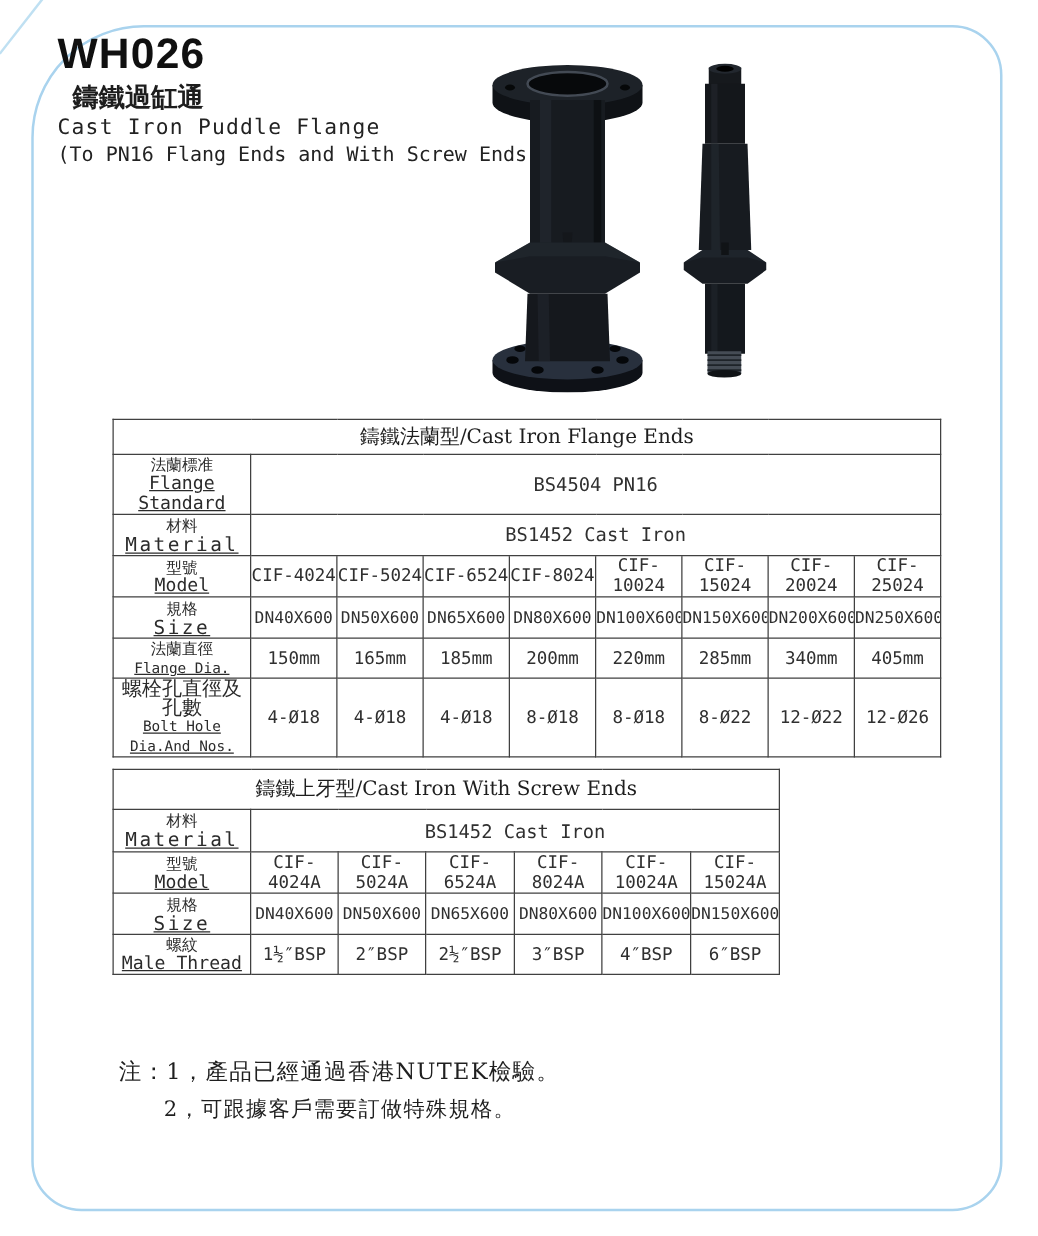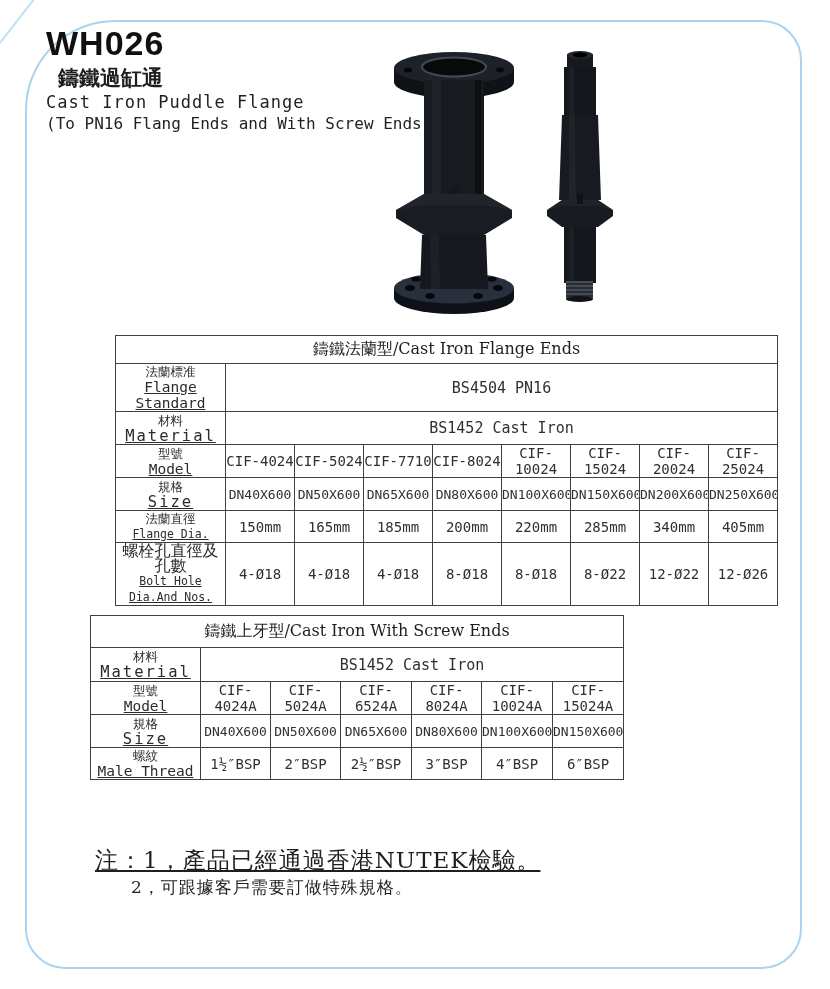--- a/index.html
+++ b/index.html
@@ -23,34 +23,34 @@
     font-size:21px;font-weight:600;color:#1d1d1d;margin-left:12px;}
   .hdr-en{position:absolute;left:46px;top:92px;font-size:17px;letter-spacing:1px;color:#222;}
   .hdr-sub{position:absolute;left:46px;top:114px;font-size:16px;color:#222;}
   
   .photo-left{position:absolute;left:390px;top:48px;}
   .photo-right{position:absolute;left:545px;top:50px;}
   
   table.spec{border-collapse:collapse;table-layout:fixed;position:absolute;background:#fff;}
   table.spec td{border:1px solid #404040;text-align:center;vertical-align:middle;
     padding:0;overflow:hidden;}
-  #t1{left:90px;top:335px;width:662px;margin-left:25px;}
+  #t1{left:90px;top:335px;width:662px;}
   #t2{left:90px;top:615px;width:533px;}
   .title-cell{font-size:16px;color:#1e1e1e;font-family:"DejaVu Serif","Liberation Serif",serif;}
   .lbl .cn{font-size:12.5px;line-height:15px;font-family:"DejaVu Serif","Liberation Serif",serif;color:#2b2b2b;}
   .lbl .en{font-size:14px;line-height:16px;color:#2b2b2b;text-decoration:underline;}
   .lbl .en.lg{font-size:15.5px;letter-spacing:2px;}
   .lbl .en.md{font-size:14.5px;}
   .lbl .en.sm{font-size:11.5px;letter-spacing:0;}
   td.val{font-size:14px;color:#303030;}
   td.val.sz{font-size:13px;}
   td.val.big{font-size:15px;}
   
-  .note1{position:absolute;left:95px;top:845px;font-size:23px;color:#1f1f1f;
-    font-family:"DejaVu Serif","Liberation Serif",serif;letter-spacing:1px;text-decoration:underline;}
+  .note1{position:absolute;left:95px;top:845px;font-size:18px;color:#1f1f1f;
+    font-family:"DejaVu Serif","Liberation Serif",serif;letter-spacing:1px;}
   .note2{position:absolute;left:131px;top:876px;font-size:17px;color:#1f1f1f;
     font-family:"DejaVu Serif","Liberation Serif",serif;letter-spacing:1px;}
 </style>
 </head>
 <body>
 
 <div class="page">
   <div class="page-border"></div>
   <div class="corner-line"></div>
 
@@ -143,21 +143,21 @@
       </td>
       <td colspan="8" class="val big">BS1452 Cast Iron</td>
     </tr>
     <tr style="height:33px">
       <td class="lbl">
         <div class="cn">型號</div>
         <div class="en md">Model</div>
       </td>
       <td class="val">CIF-4024</td>
       <td class="val">CIF-5024</td>
-      <td class="val">CIF-7710</td>
+      <td class="val">CIF-6524</td>
       <td class="val">CIF-8024</td>
       <td class="val">CIF-10024</td>
       <td class="val">CIF-15024</td>
       <td class="val">CIF-20024</td>
       <td class="val">CIF-25024</td>
     </tr>
     <tr style="height:33px">
       <td class="lbl">
         <div class="cn">規格</div>
         <div class="en lg">Size</div>

